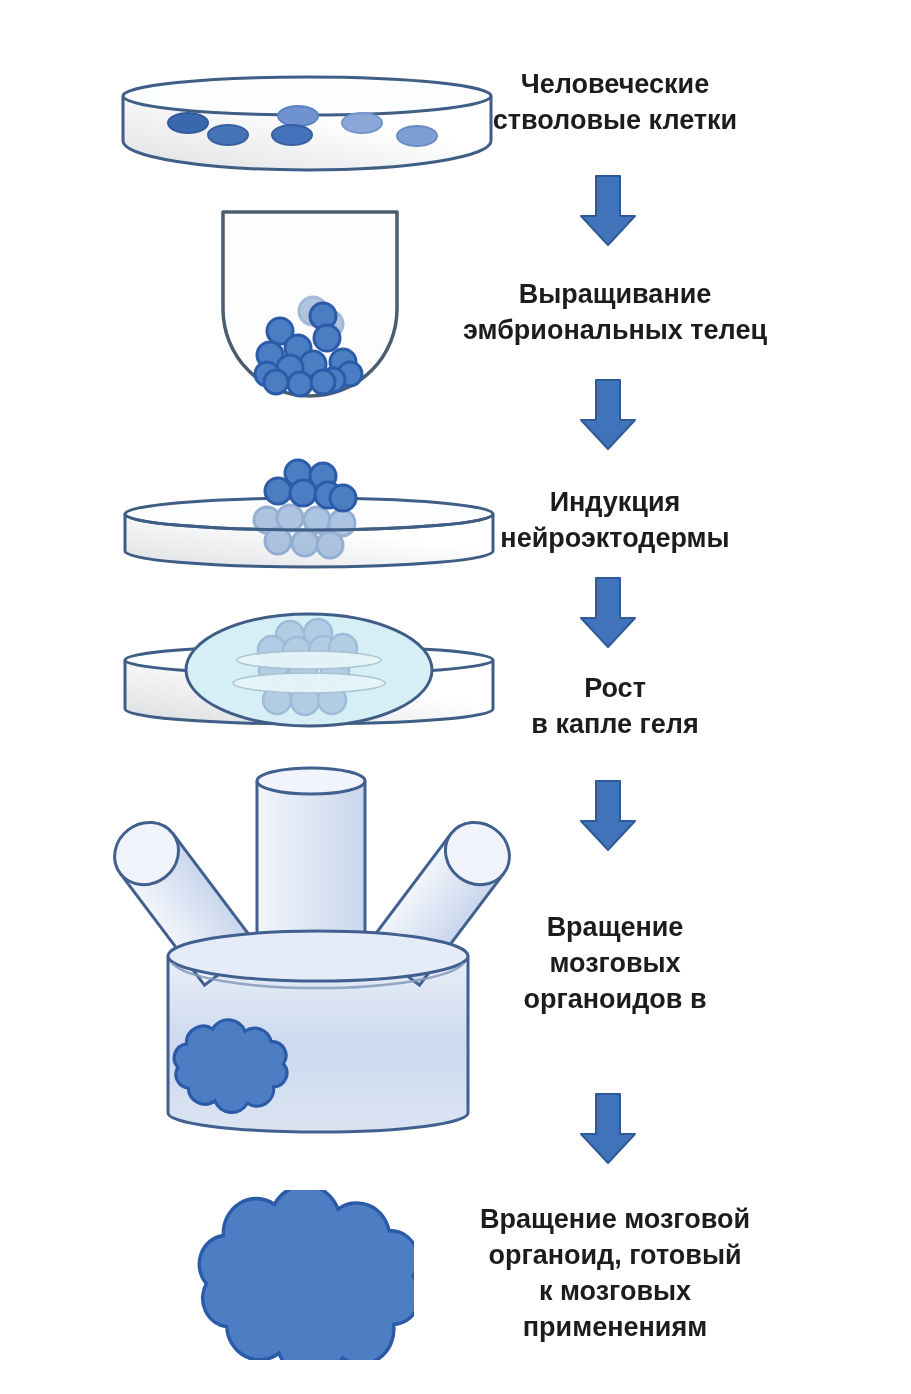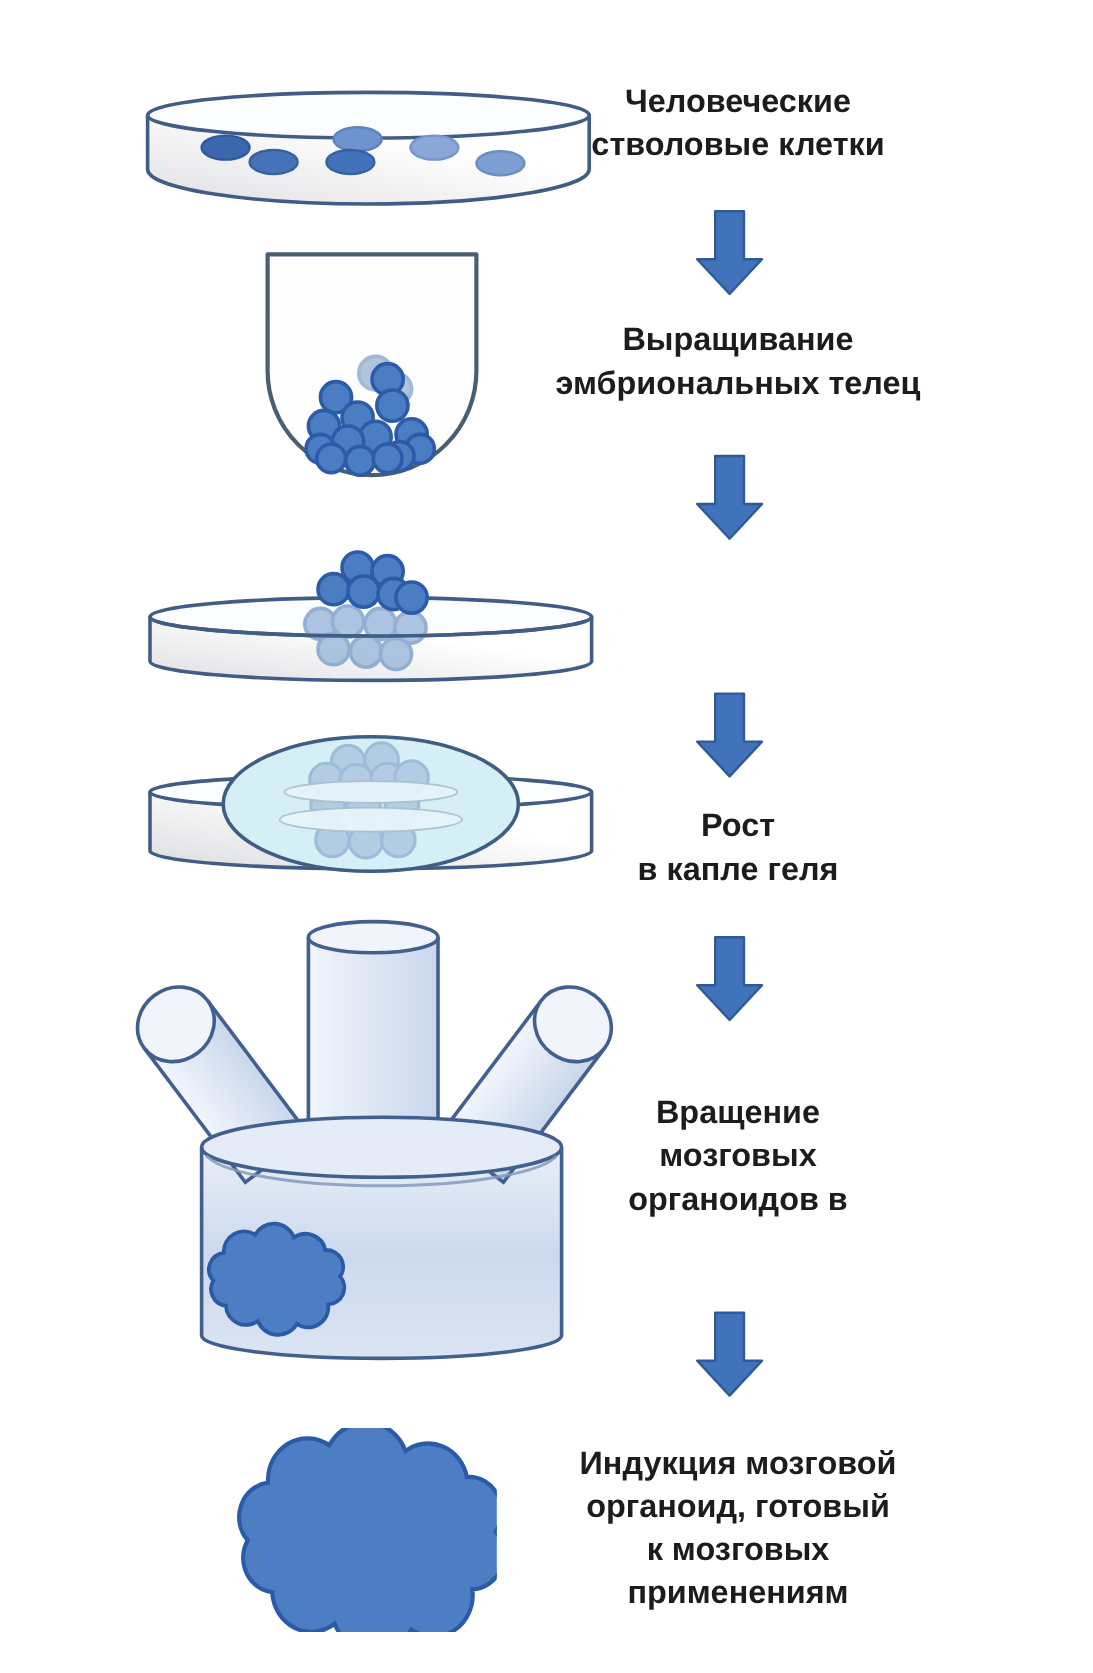--- a/index.html
+++ b/index.html
@@ -67,21 +67,21 @@
       <circle cx="82" cy="164" r="13"></circle>
       <circle cx="59" cy="170" r="12"></circle>
       <circle cx="142" cy="170" r="12"></circle>
       <circle cx="125" cy="176" r="12"></circle>
       <circle cx="68" cy="178" r="12"></circle>
       <circle cx="92" cy="180" r="12"></circle>
       <circle cx="115" cy="178" r="12"></circle>
     </g>
   </svg>
 
-  <div class="step-label" style="top:217px">
+  <div class="step-label" style="top:228px">
     <span>Выращивание</span>
     <span>эмбриональных телец</span>
   </div>
 
   <svg class="abs" style="left:579px;top:330px" width="58" height="74" viewBox="0 0 58 74">
     <path d="M17,2 H41 V42 H56 L29,71 L2,42 H17 Z" stroke="#2e5a99" stroke-width="2" stroke-linejoin="round" fill="#4173ba"></path>
   </svg>
 
   <svg class="abs" style="left:113px;top:403px" width="388" height="125" viewBox="0 0 388 125">
     <defs>
@@ -105,20 +105,24 @@
     <g stroke="#2c5ca9" stroke-width="3" fill="#4a7dc2">
       <circle cx="185" cy="22" r="13"></circle>
         <circle cx="210" cy="25" r="13"></circle>
       <circle cx="165" cy="40" r="13"></circle>
         <circle cx="190" cy="42" r="13"></circle>
       <circle cx="215" cy="44" r="13"></circle>
         <circle cx="230" cy="47" r="13"></circle>
     </g>
   </svg>
 
+  <div class="step-label" style="top:436px">
+    <span>Индукция</span>
+    <span>нейроэктодермы</span>
+  </div>
 
   <svg class="abs" style="left:579px;top:528px" width="58" height="74" viewBox="0 0 58 74">
     <path d="M17,2 H41 V42 H56 L29,71 L2,42 H17 Z" stroke="#2e5a99" stroke-width="2" stroke-linejoin="round" fill="#4173ba"></path>
   </svg>
 
   <svg class="abs" style="left:113px;top:548px" width="388" height="145" viewBox="0 0 388 145">
     <defs>
       <linearGradient id="dishShade3" x1="1" y1="0" x2="0" y2="1">
         <stop offset="0.35" stop-color="#ffffff"></stop>
           <stop offset="1" stop-color="#dcdde0"></stop>
@@ -201,19 +205,19 @@
 
   <svg class="abs" style="left:579px;top:1044px" width="58" height="74" viewBox="0 0 58 74">
     <path d="M17,2 H41 V42 H56 L29,71 L2,42 H17 Z" stroke="#2e5a99" stroke-width="2" stroke-linejoin="round" fill="#4173ba"></path>
   </svg>
 
   <svg class="abs" style="left:194px;top:1142px" width="220" height="170" viewBox="0 0 220 170">
     <path d="M10,78 A24 24 0 0 1 25,38 A29 29 0 0 1 70,12 A31 31 0 0 1 126,16 A29 29 0 0 1 171,34 A24 24 0 0 1 192,72 A24 24 0 0 1 175,112 A29 29 0 0 1 130,140 A31 31 0 0 1 74,136 A29 29 0 0 1 28,114 A24 24 0 0 1 10,78 Z" transform="translate(1,0) scale(1.135,1.2)" stroke="#2b5ba8" stroke-width="3" fill="#4d7ec3"></path>
   </svg>
 
   <div class="step-label" style="top:1153px">
-    <span>Индукция мозговой</span>
+    <span>Вращение мозговой</span>
     <span>органоид, готовый</span>
     <span>к мозговых</span>
     <span>применениям</span>
   </div>
 
 </div>
 
 </body></html>

